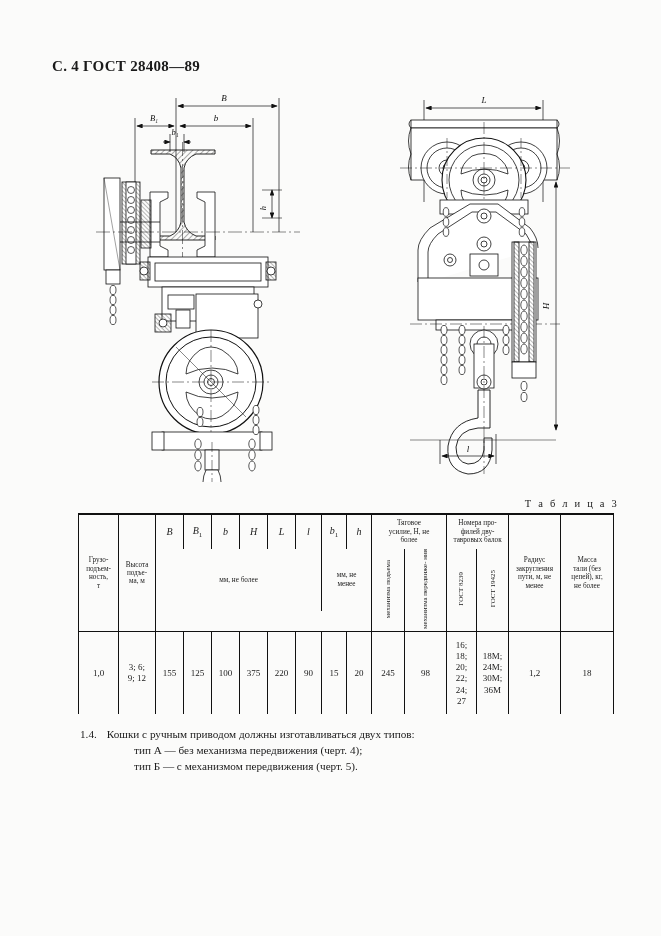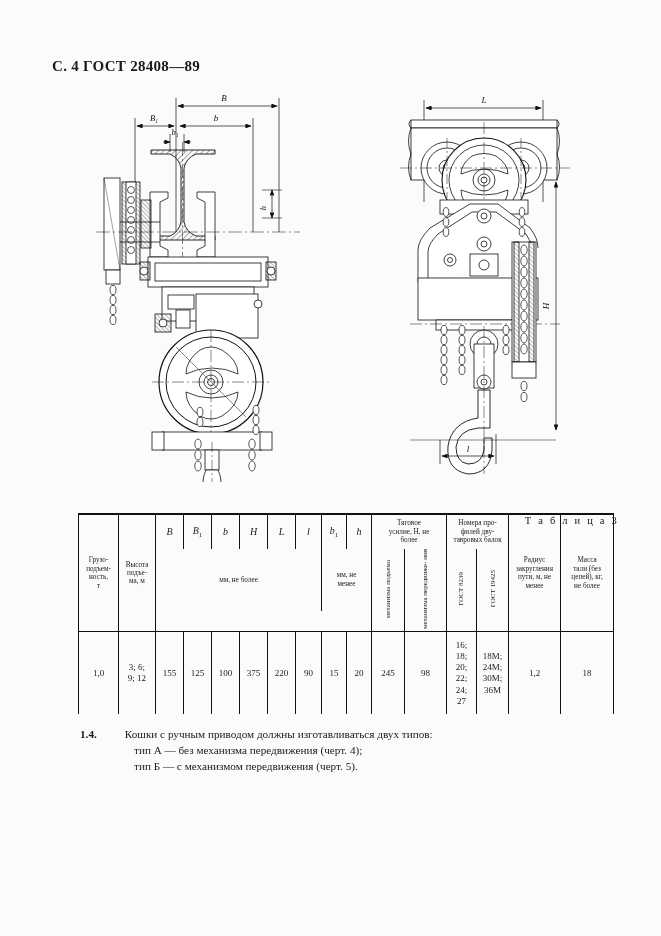--- a/index.html
+++ b/index.html
@@ -54,21 +54,20 @@
   }
 
   
   .table-label {
     position: absolute;
     right: 42px;
     top: 498px;
     font-size: 10.5px;
     letter-spacing: 2.2px;
     white-space: nowrap;
-    margin-top: 17px;
   }
 
   .tbl-wrap {
     position: absolute;
     left: 78px;
     top: 513px;
     width: 505px;
     height: 198px;
   }
   table.spec {
@@ -116,21 +115,21 @@
     position: absolute;
     left: 80px;
     top: 727px;
     width: 505px;
     font-size: 11.2px;
     line-height: 1.42;
   }
   .body-text .li-1 { text-indent: 0; padding-left: 28px; text-indent: -28px; }
   .body-text .li-sub { padding-left: 54px; }
   .body-text .li-last { padding-left: 0; }
-  .num-lbl { margin-right: 28px; font-weight: bold; }
+  .num-lbl { margin-right: 10px; }
 </style>
 </head>
 <body>
 
 <div class="page">
 
   <div class="page-header">
     <span class="hdr-num">С. 4</span><span>ГОСТ 28408—89</span>
   </div>
 

